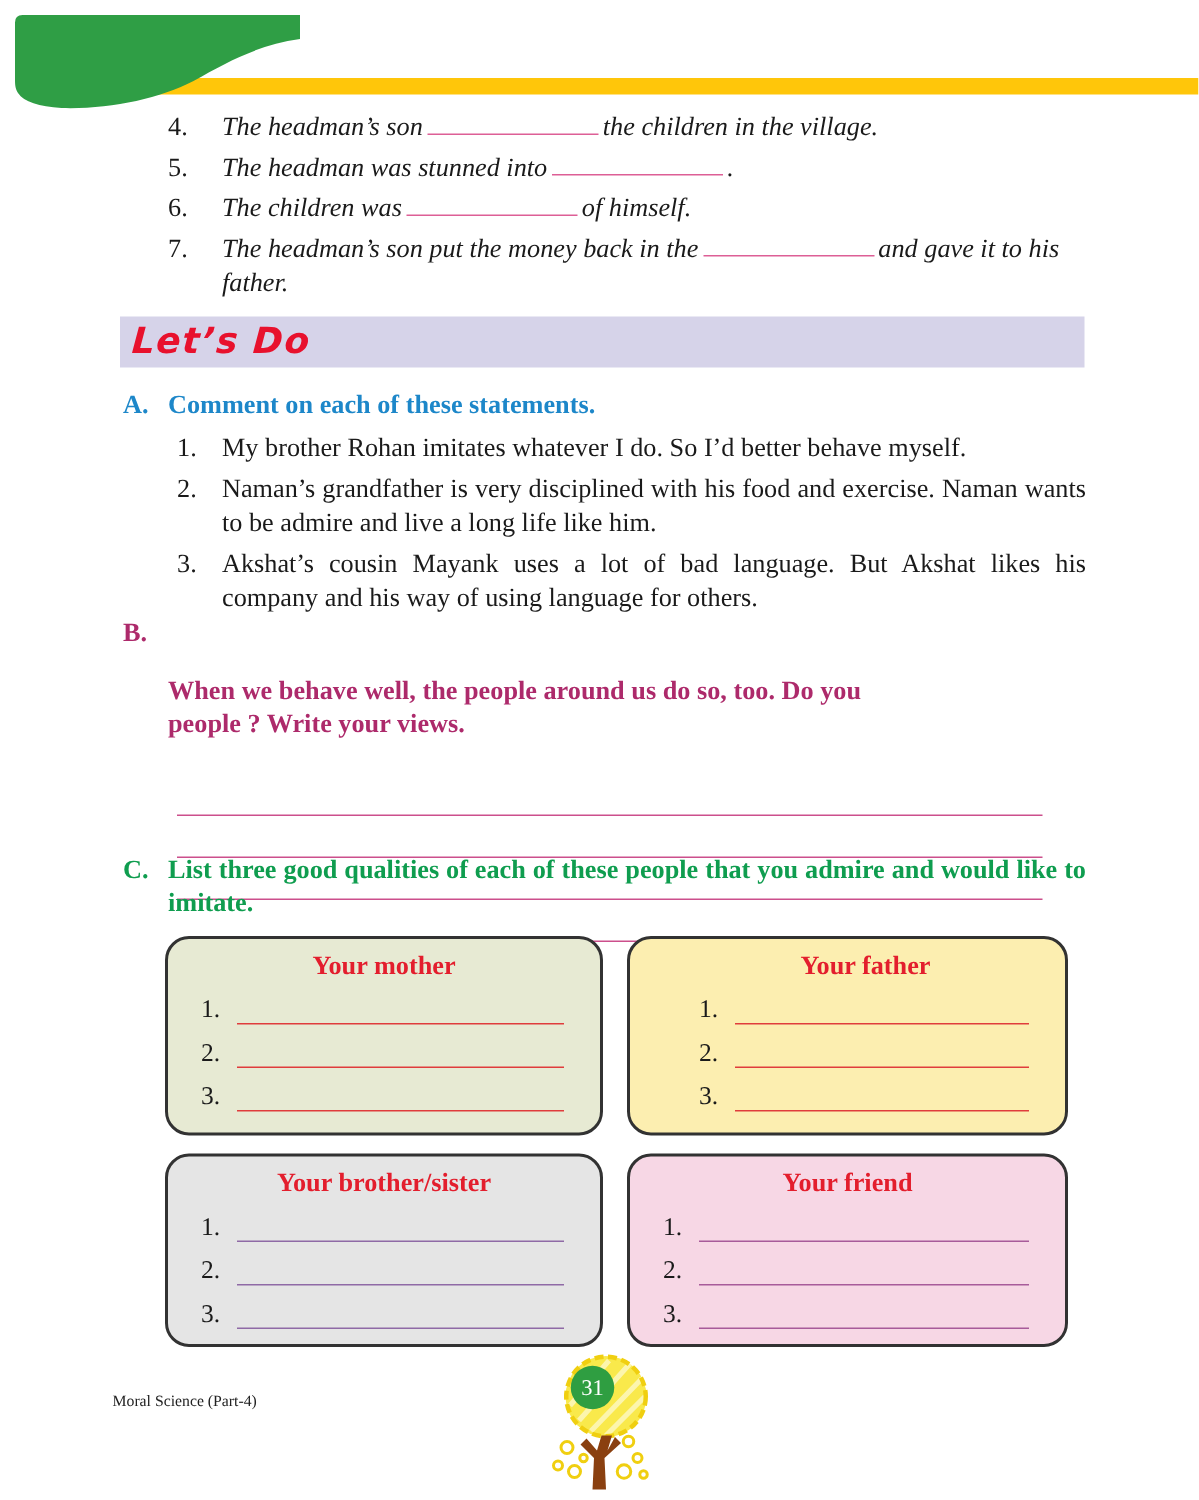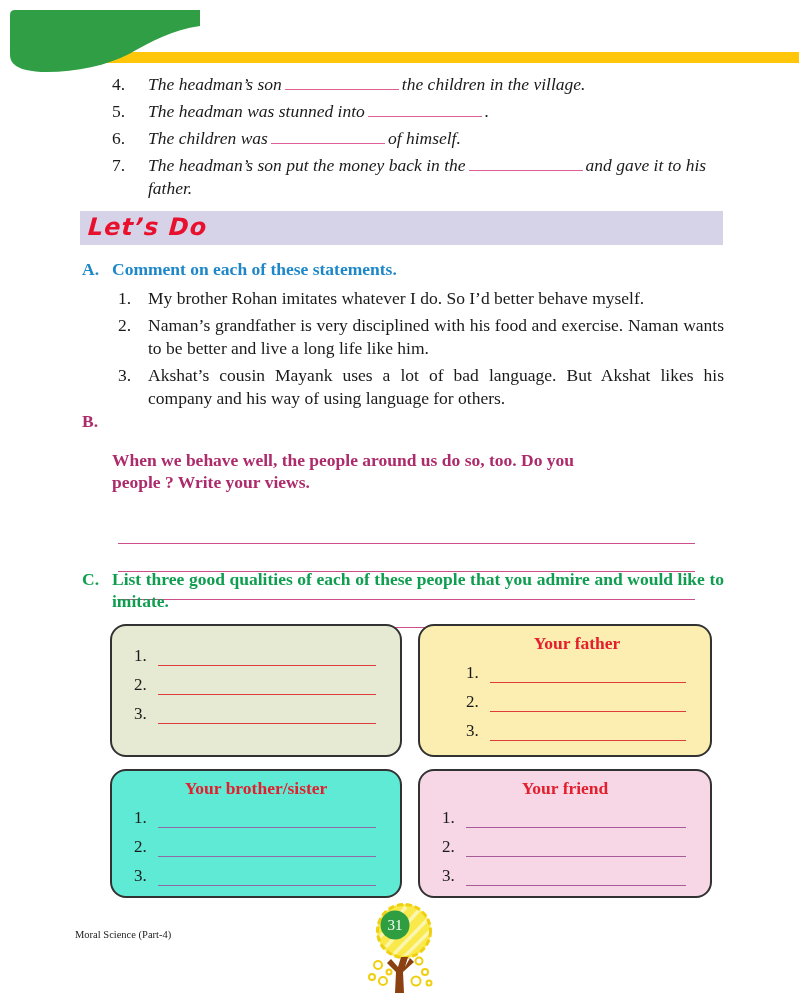--- a/index.html
+++ b/index.html
@@ -54,21 +54,21 @@
     display:grid; grid-template-columns:292px 294px; grid-template-rows:133px 129px;
     column-gap:16px; row-gap:12px; }
   .qbox { border:2px solid #323232; border-radius:16px; padding:7px 0 0 0; }
   .qbox-title { text-align:center; font-weight:bold; font-size:17.5px; color:#e31e2d; }
   .qbox-row { display:flex; align-items:flex-end; height:29px; margin:0 24px 0 22px; font-size:17px; }
   .qbox-row:first-of-type { margin-top:4px; }
   .qbox-num { flex:0 0 24px; }
   .qbox-line { flex:1; border-bottom:1.5px solid #e03c3c; height:100%; }
   .box-mother { background:#e7ead3; }
   .box-father { background:#fceeb0;padding-left:24px; }
-  .box-brother { background:#5eead4; }
+  .box-brother { background:#e5e5e5; }
   .box-friend { background:#f7d7e5; }
   .box-brother .qbox-line { border-bottom-color:#8f6aa6; }
   .box-friend .qbox-line { border-bottom-color:#a85b9a; }
 
   
   .footer-title { position:absolute; left:75px; top:929px; font-size:10.5px; color:#222; z-index:3; }
   .tree { position:absolute; left:358px; top:901px; z-index:3; }
 </style>
 </head>
 <body>
@@ -108,21 +108,21 @@
       <span class="sec-label">A.</span>
       <span class="sec-text">Comment on each of these statements.</span>
     </div>
     <div class="a-items">
       <div class="a-item">
         <span class="a-num">1.</span>
         <span class="a-text">My brother Rohan imitates whatever I do. So I’d better behave myself.</span>
       </div>
       <div class="a-item">
         <span class="a-num">2.</span>
-        <span class="a-text">Naman’s grandfather is very disciplined with his food and exercise. Naman wants to be better and live a long life like him.</span>
+        <span class="a-text">Naman’s grandfather is very disciplined with his food and exercise. Naman wants to be admire and live a long life like him.</span>
       </div>
       <div class="a-item">
         <span class="a-num">3.</span>
         <span class="a-text">Akshat’s cousin Mayank uses a lot of bad language. But Akshat likes his company and his way of using language for others.</span>
       </div>
     </div>
   </div>
 
   <div class="section sec-b">
     <div class="sec-head">
@@ -142,20 +142,21 @@
 
   <div class="section sec-c">
     <div class="sec-head">
       <span class="sec-label">C.</span>
       <span class="sec-text">List three good qualities of each of these people that you admire and would like to imitate.</span>
     </div>
   </div>
 
   <div class="boxes">
     <div class="qbox box-mother">
+      <div class="qbox-title">Your mother</div>
       <div class="qbox-row">
           <span class="qbox-num">1.</span>
           <span class="qbox-line"></span>
         </div>
       <div class="qbox-row">
           <span class="qbox-num">2.</span>
           <span class="qbox-line"></span>
         </div>
       <div class="qbox-row">
           <span class="qbox-num">3.</span>

